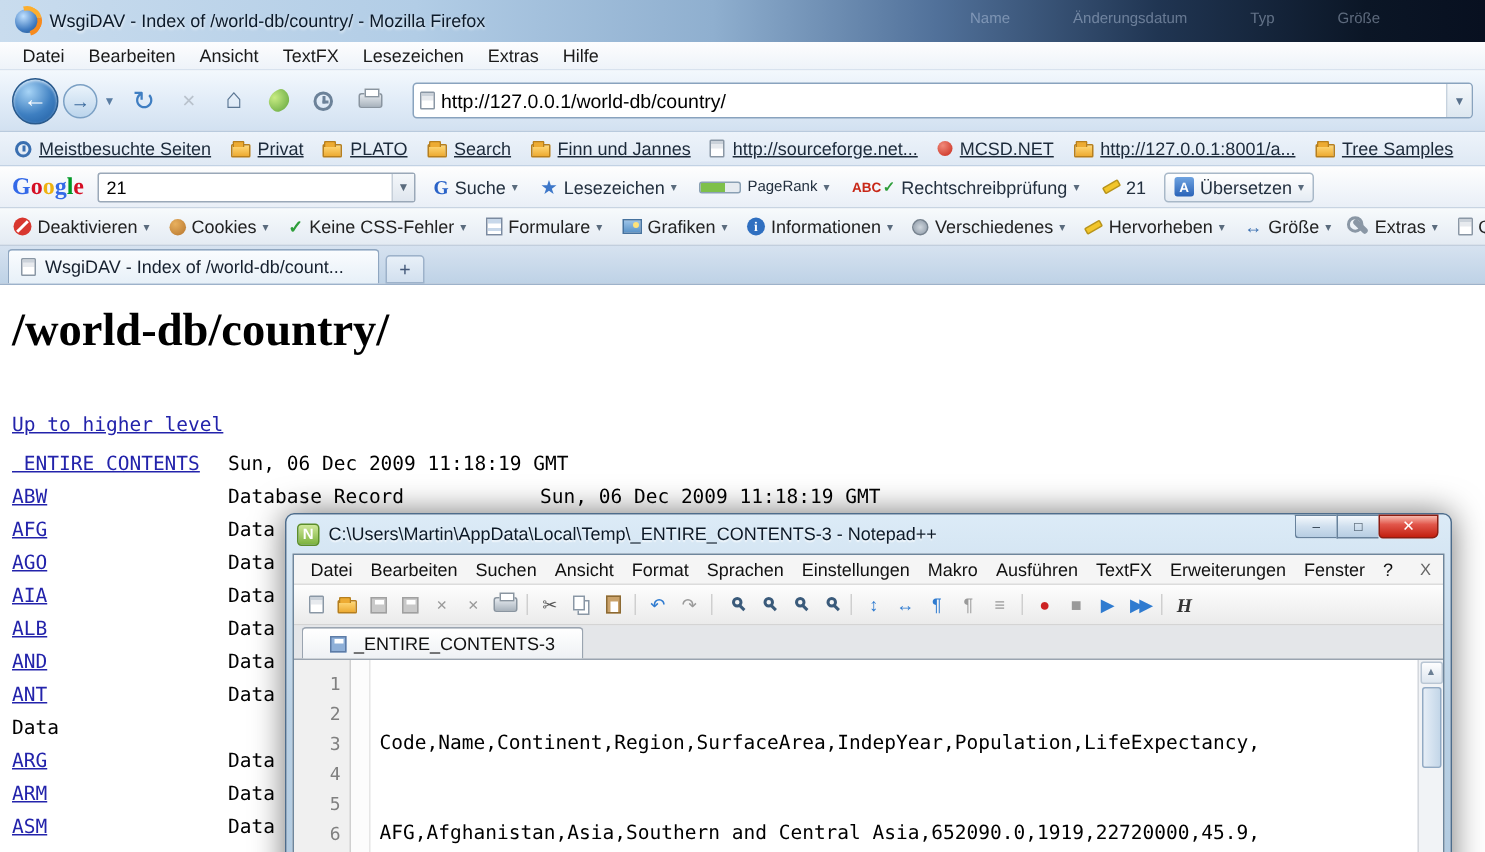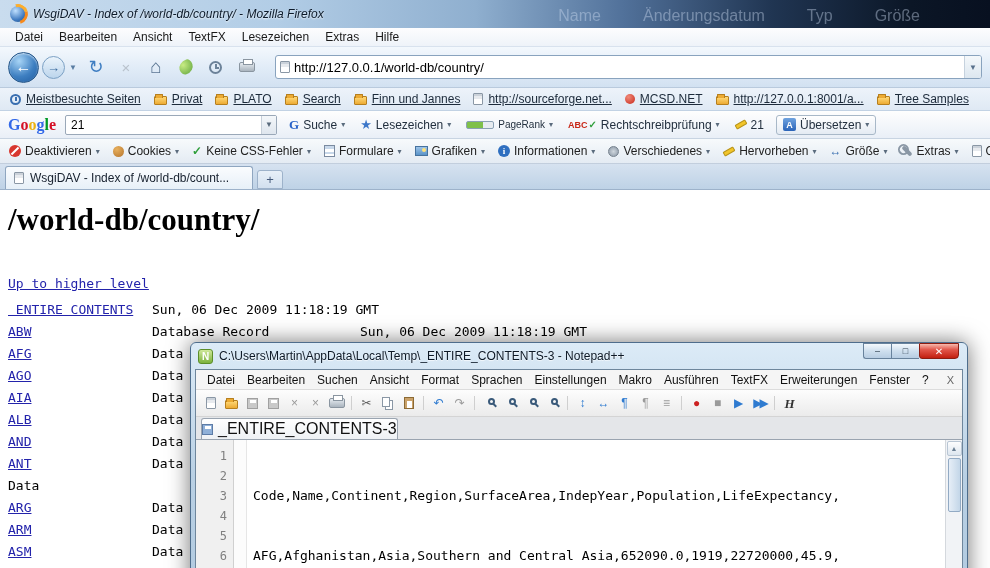--- a/index.html
+++ b/index.html
@@ -4,26 +4,26 @@
 <style>
   * { margin:0; padding:0; box-sizing:border-box; }
   body { background:#222; font-family:"Liberation Sans", sans-serif; }
   #screen { position:relative; width:990px; height:568px; overflow:hidden; background:#fff; }
 
   
   .ffwin { position:absolute; inset:0; display:flex; flex-direction:column; }
   .titlebar { height:28px; flex:0 0 28px; display:flex; align-items:center; gap:7px; padding:0 10px;
     background:linear-gradient(to right,#c9dcee,#b2cde6 28%,#8fafcf 48%,#51719a 63%,#203552 78%,#0b1626 92%,#081020);
     position:relative; }
-  .titlebar .wtitle { font-size:12px; color:#0c1a2a; text-shadow:0 1px 2px rgba(255,255,255,.85); white-space:nowrap;font-style:italic; }
+  .titlebar .wtitle { font-size:12px; color:#0c1a2a; text-shadow:0 1px 2px rgba(255,255,255,.85); white-space:nowrap; }
   .ff-icon { width:16px; height:16px; border-radius:50%;
     background:radial-gradient(circle at 35% 30%, #bfe0ff, #3f7ac0 60%, #1d4a80); position:relative; flex:0 0 16px;}
   .ff-icon::after { content:""; position:absolute; inset:-2px; border-radius:50%;
     border:3px solid transparent; border-right-color:#f78a1d; border-top-color:#fcae2e; transform:rotate(30deg); }
-  .bgcols { position:absolute; right:70px; top:7px; display:flex; gap:42px; font-size:16px;
+  .bgcols { position:absolute; right:70px; top:7px; display:flex; gap:42px; font-size:10px;
     color:rgba(205,220,240,.42); }
 
   .menubar { height:19px; flex:0 0 19px; display:flex; align-items:center; gap:2px; padding:0 8px;
     background:linear-gradient(#fdfdfe,#eef3f9); border-bottom:1px solid #d8e2ee; font-size:12px; color:#1a1a1a; }
   .menubar span { padding:1px 7px; cursor:default; }
 
   .navbar { height:41px; flex:0 0 41px; display:flex; align-items:center; gap:7px; padding:0 8px;
     background:linear-gradient(#f3f8fd,#e0ebf7 55%,#d2e1f1); border-bottom:1px solid #b9cadd; }
   .nav-back { width:31px; height:31px; border-radius:50%; border:1px solid #29598b;
     background:radial-gradient(circle at 35% 28%, #a7d4f6, #3e7fc1 55%, #1d5a9e);
@@ -148,21 +148,21 @@
   .icon-copy { width:8px; height:10px; background:#fff; border:1px solid #8a97a5; box-shadow:3px 3px 0 -1px #fff, 3px 3px 0 0 #8a97a5; margin:-3px 3px 0 0; }
   .icon-paste { width:10px; height:12px; background:#caa26a; border:1px solid #8c6a34; position:relative; }
   .icon-paste::after { content:""; position:absolute; left:2px; top:3px; width:5px; height:7px; background:#fff; }
   .icon-mag { width:7px; height:7px; border:2px solid #3a5a7a; border-radius:50%; position:relative; margin:-3px -3px 0 0; }
   .icon-mag::after { content:""; position:absolute; width:5px; height:2px; background:#3a5a7a; transform:rotate(45deg); right:-4px; bottom:-3px; }
   .blueg { color:#2f7bd0; } .grayg { color:#9a9a9a; } .redg { color:#cc2222; } .darkg { color:#555; }
   .hit { font-family:"Liberation Serif",serif; font-style:italic; font-weight:bold; color:#333; font-size:13px; }
 
   .np-tabs { height:23px; flex:0 0 23px; background:#e4e6e9; border-bottom:1px solid #9aa4b0; display:flex; align-items:flex-end; padding:2px 5px 0; }
   .np-tab { height:21px; background:linear-gradient(#ffffff,#eef1f4); border:1px solid #9aa4b0; border-bottom:none;
-    border-radius:3px 3px 0 0; display:flex; align-items:center; gap:5px; padding:0 0; font-size:16px; color:#111; }
+    border-radius:3px 3px 0 0; display:flex; align-items:center; gap:5px; padding:0 18px; font-size:12px; color:#111; }
 
   .np-editor { flex:1; display:flex; background:#fff; overflow:hidden; }
   .gutter { width:38px; flex:0 0 38px; background:#f0f0f0; border-right:1px solid #d0d0d0; padding:6px 6px 0 0;
     font:12px "DejaVu Sans Mono",monospace; color:#808080; text-align:right; line-height:20px; }
   .foldm { width:13px; flex:0 0 13px; background:#fcfcfc; border-right:1px solid #e6e6e6; }
   .codearea { flex:1; padding:6px 0 0 6px; font:13px "DejaVu Sans Mono",monospace; line-height:20px; color:#000;
     white-space:pre; overflow:hidden; }
   .vscroll { width:17px; flex:0 0 17px; background:#f1f3f6; border-left:1px solid #d4d8dd; display:flex; flex-direction:column; align-items:center; }
   .varrow { width:15px; height:15px; display:flex; align-items:center; justify-content:center; font-size:7px; color:#6b7f94;
     background:linear-gradient(#fdfdfe,#dde6ef); border:1px solid #b9c6d4; border-radius:2px; margin-top:1px; }

